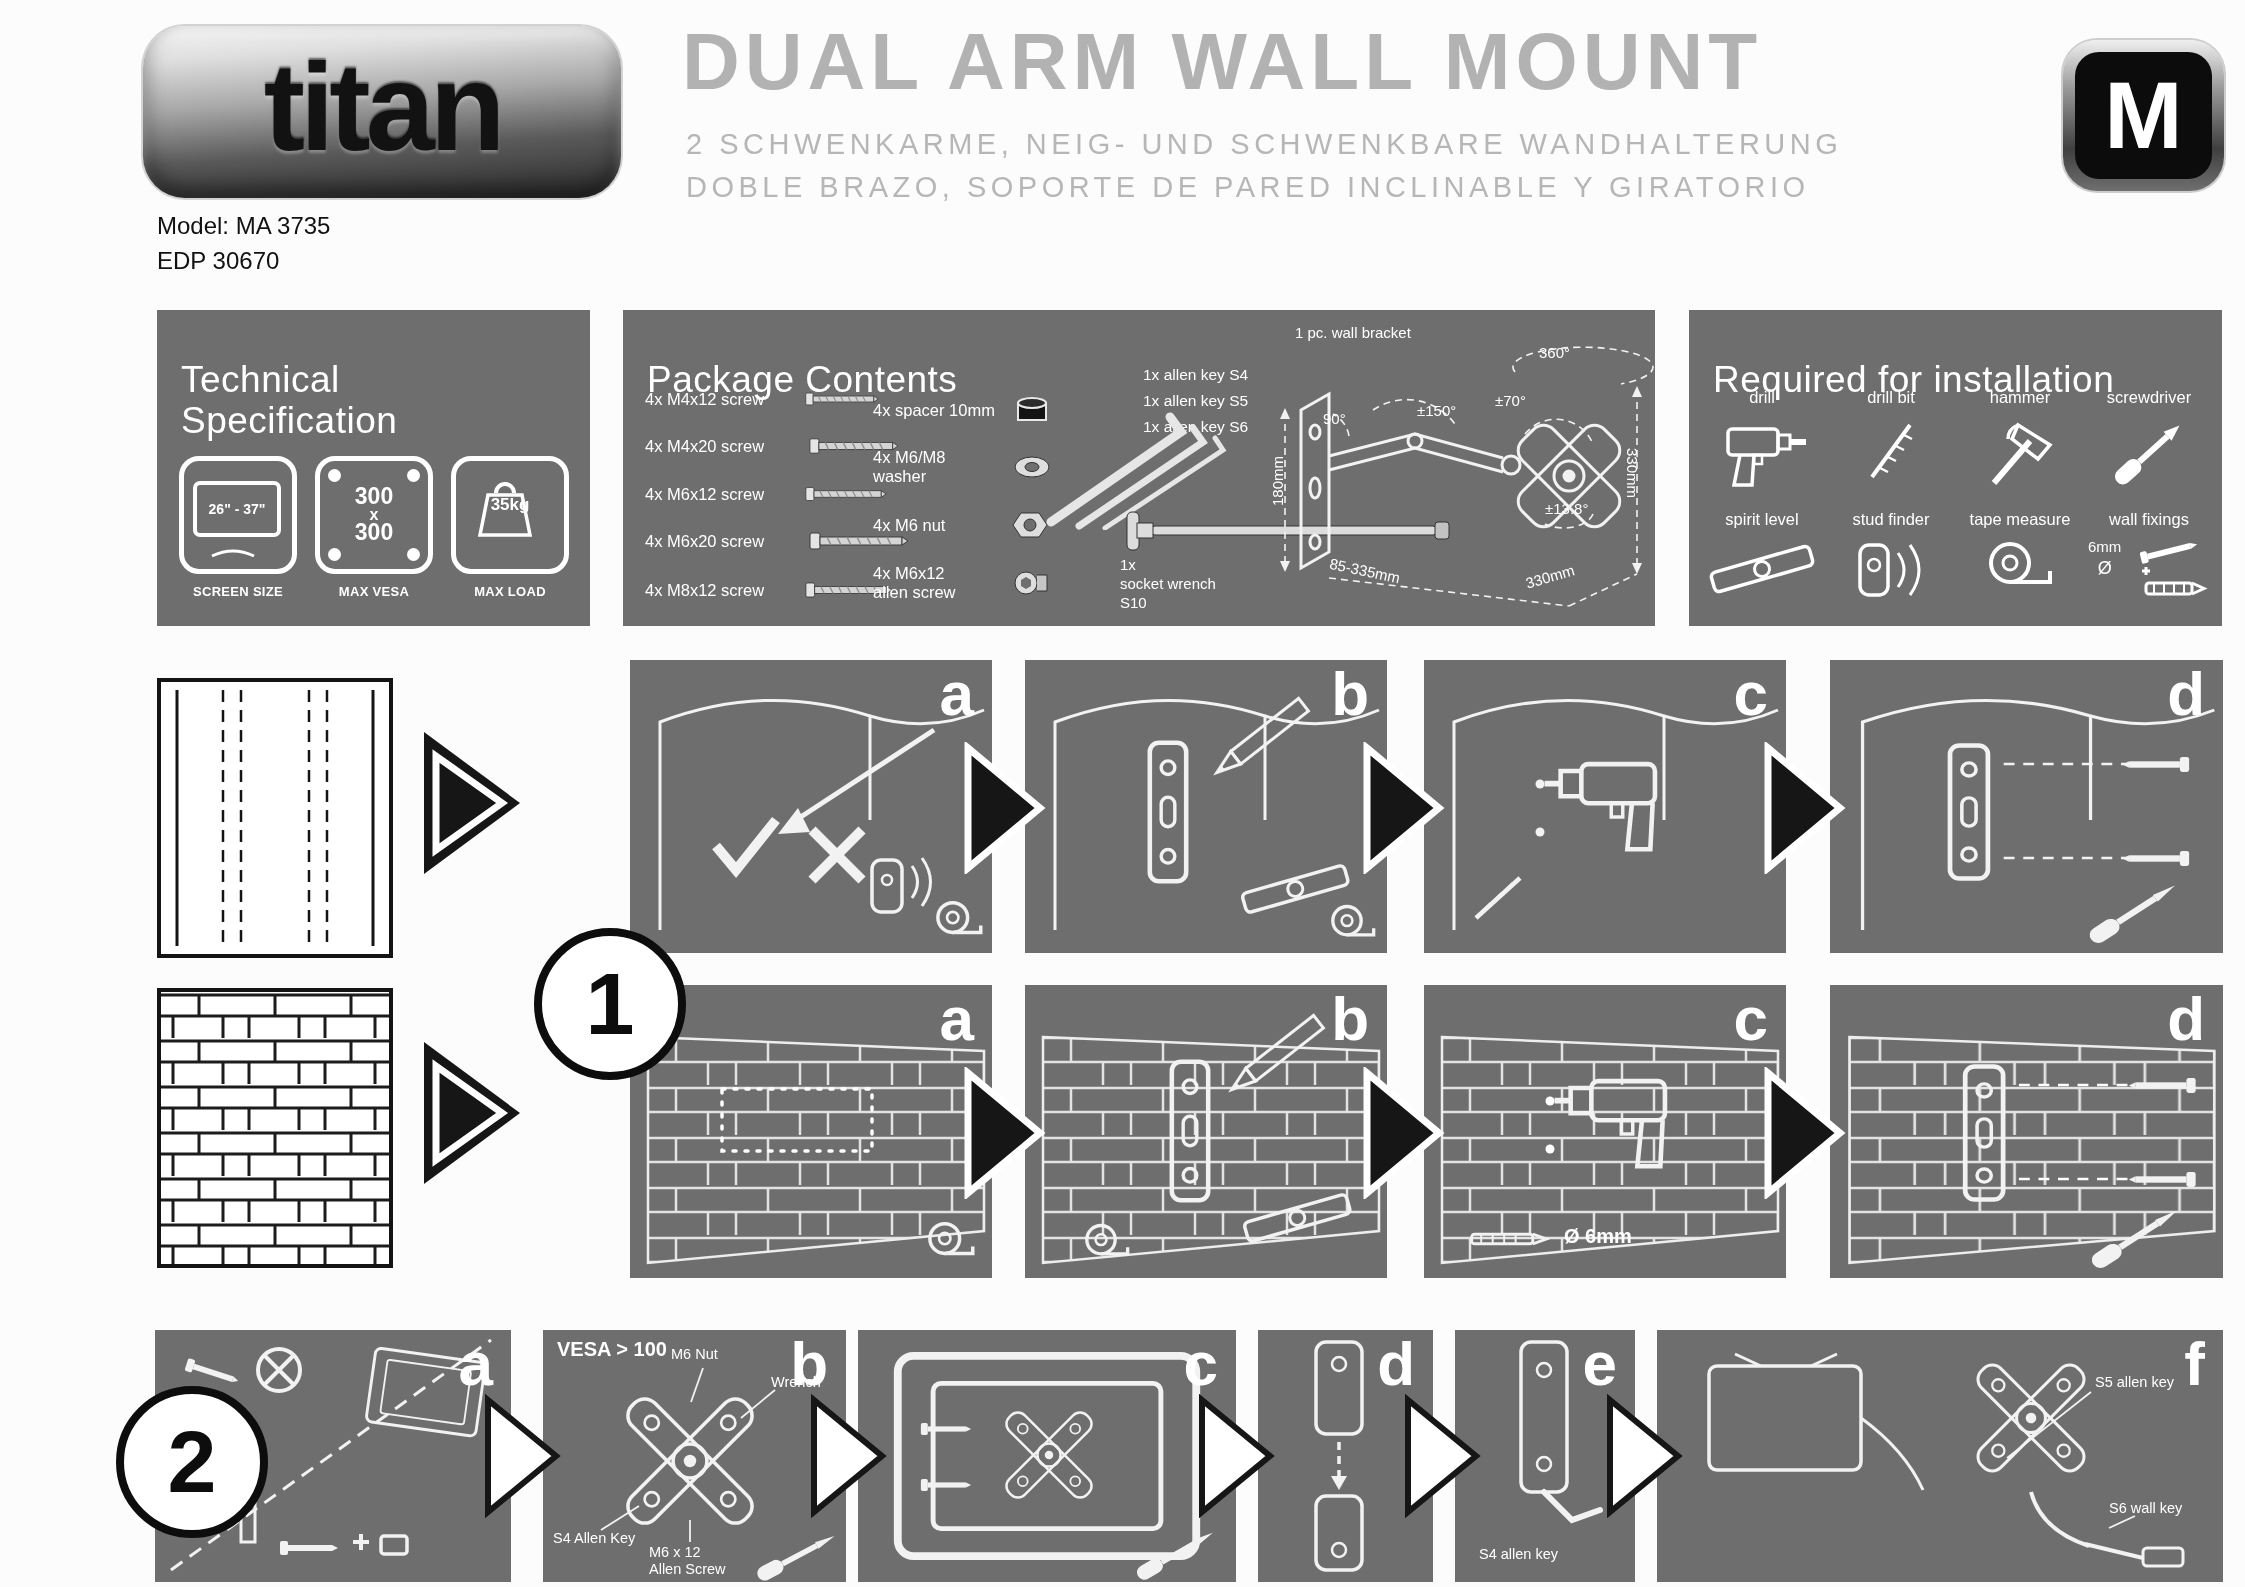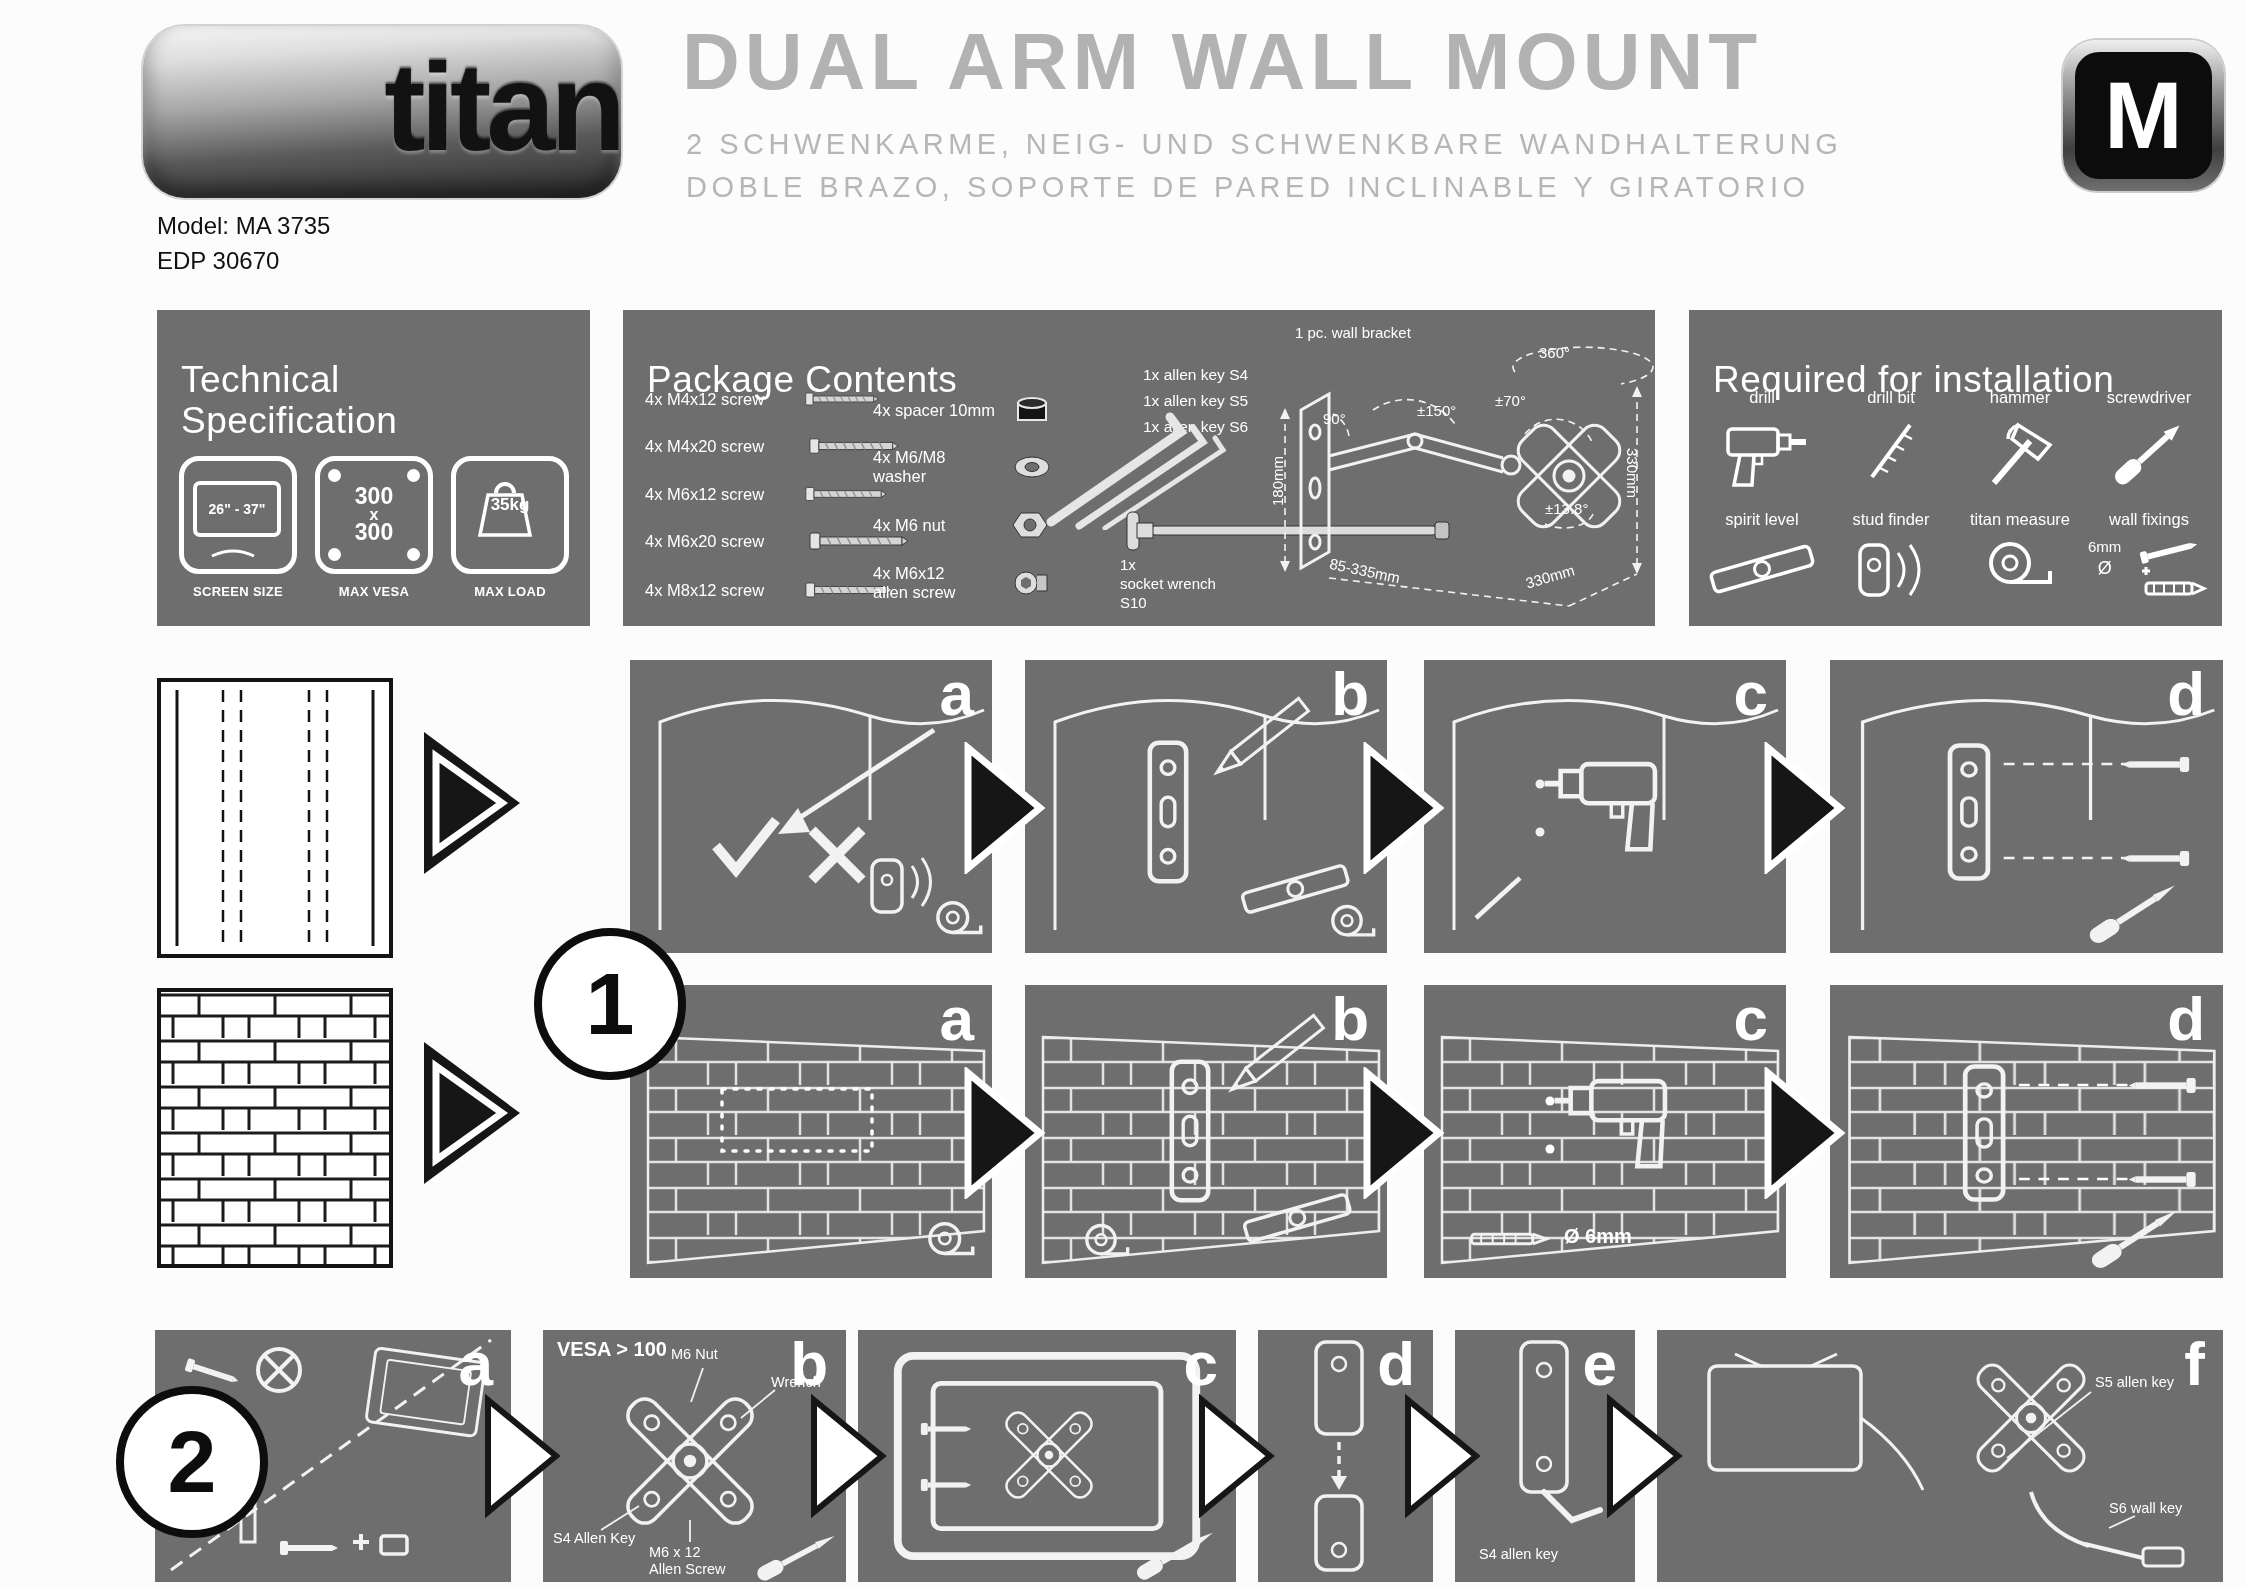--- a/index.html
+++ b/index.html
@@ -3,21 +3,21 @@
 <meta charset="utf-8">
 <style>
   html,body{margin:0;padding:0;background:#d8d8d8;font-family:"Liberation Sans","DejaVu Sans",sans-serif}
   #page{position:relative;width:2245px;height:1587px;background:#fcfcfc;overflow:hidden}
   .abs{position:absolute}
 
   
   .titan-logo{position:absolute;left:143px;top:26px;width:478px;height:172px;border-radius:42px;
     background:linear-gradient(176deg,#f7f7f7 0%,#dedede 18%,#a8a8a8 42%,#5a5a5a 68%,#2c2c2c 100%);
     box-shadow:0 0 0 2px #d2d2d2, inset 0 -10px 22px rgba(0,0,0,.5), inset 0 8px 12px rgba(255,255,255,.55);
-    display:flex;align-items:center;justify-content:flex-end}
+    display:flex;align-items:center;justify-content:center}
   .titan-text{font-size:124px;font-weight:bold;letter-spacing:-5px;color:#121212;line-height:1;margin-top:-10px;
     text-shadow:0 3px 3px rgba(255,255,255,.28),0 -2px 2px rgba(0,0,0,.55)}
   .main-title{position:absolute;left:682px;top:16px;font-size:80px;font-weight:bold;color:#b2b2b2;letter-spacing:5px;white-space:nowrap}
   .subtitle{position:absolute;left:686px;color:#b6b6b6;font-size:29px;letter-spacing:4.5px;white-space:nowrap}
   .sub1{top:128px}.sub2{top:171px}
   .m-badge{position:absolute;left:2063px;top:40px;width:161px;height:151px;border-radius:34px;
     background:linear-gradient(180deg,#efefef,#9a9a9a 32%,#3f3f3f 72%,#6f6f6f);box-shadow:0 0 0 2px #cdcdcd;
     display:flex;align-items:center;justify-content:center}
   .m-inner{width:137px;height:127px;border-radius:24px;background:#0c0c0c;color:#fff;font-size:94px;font-weight:bold;
     display:flex;align-items:center;justify-content:center}
@@ -400,21 +400,21 @@
     </div>
     <div class="tool-cell" style="left:141px;top:200px">
       <div class="tool-label">stud finder</div>
       <svg class="tool-icon" width="78" height="66" viewBox="0 0 78 66">
         <rect x="8" y="8" width="28" height="50" rx="9" fill="none" stroke="#fff" stroke-width="3.5"></rect>
         <circle cx="22" cy="28" r="6" fill="none" stroke="#fff" stroke-width="2.5"></circle>
         <path d="M46 16 q12 17 0 34 M58 8 q18 25 0 50" fill="none" stroke="#fff" stroke-width="3"></path>
       </svg>
     </div>
     <div class="tool-cell" style="left:270px;top:200px">
-      <div class="tool-label">titan measure</div>
+      <div class="tool-label">tape measure</div>
       <svg class="tool-icon" width="80" height="62" viewBox="0 0 80 62">
         <circle cx="30" cy="26" r="19" fill="none" stroke="#fff" stroke-width="4"></circle>
         <circle cx="30" cy="26" r="7" fill="none" stroke="#fff" stroke-width="3"></circle>
         <path d="M30 45 H70 V34" fill="none" stroke="#fff" stroke-width="4"></path>
       </svg>
     </div>
     <div class="tool-cell" style="left:399px;top:200px">
       <div class="tool-label">wall fixings</div>
       <div class="fixings-wrap">
         <div class="fix-text">

